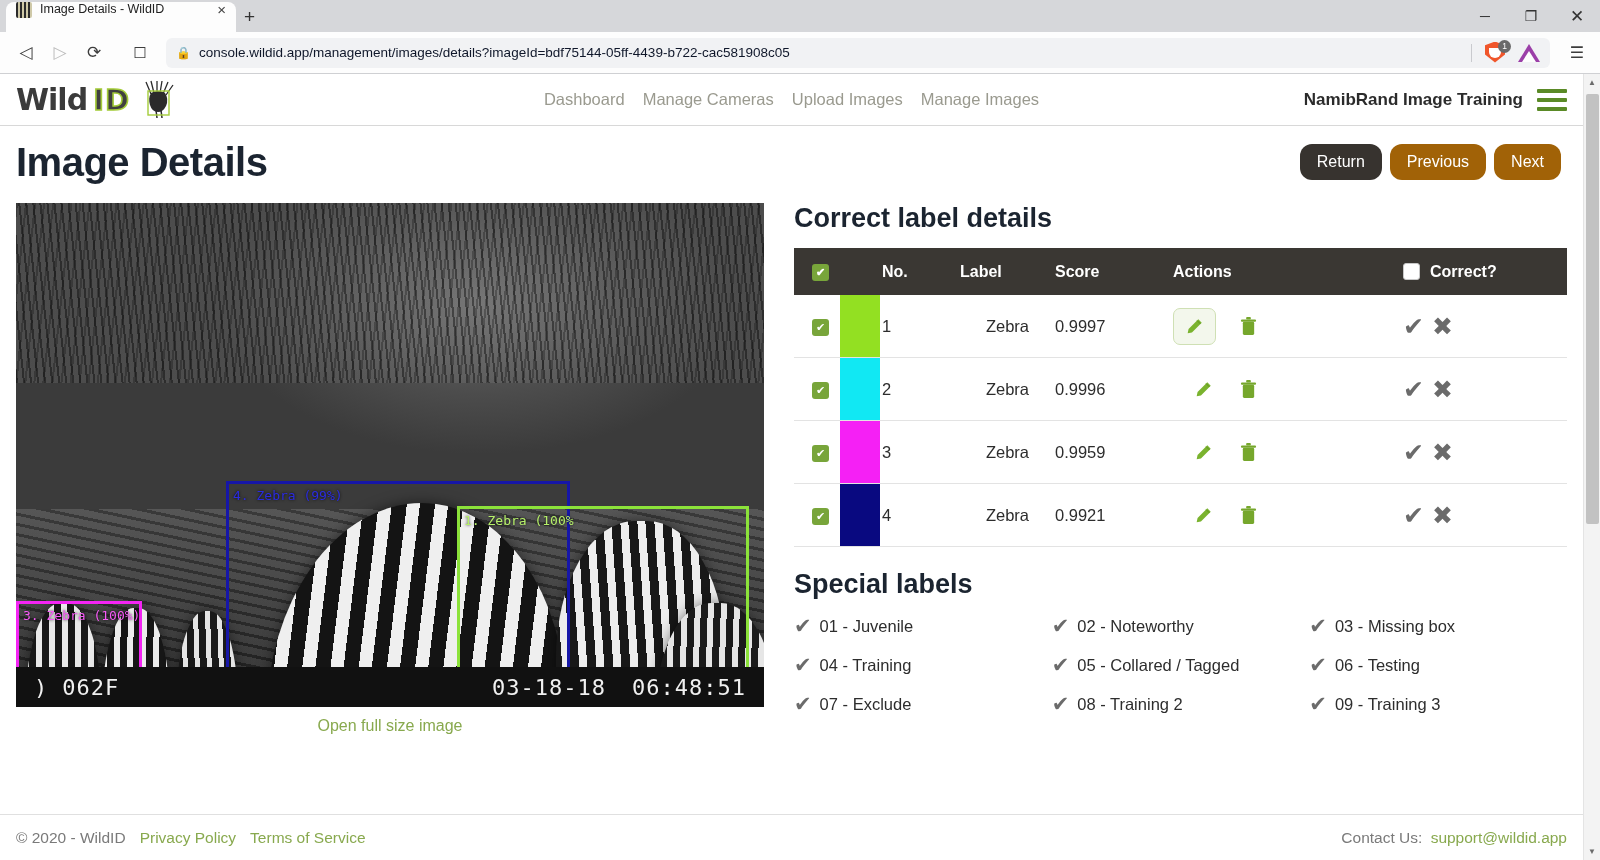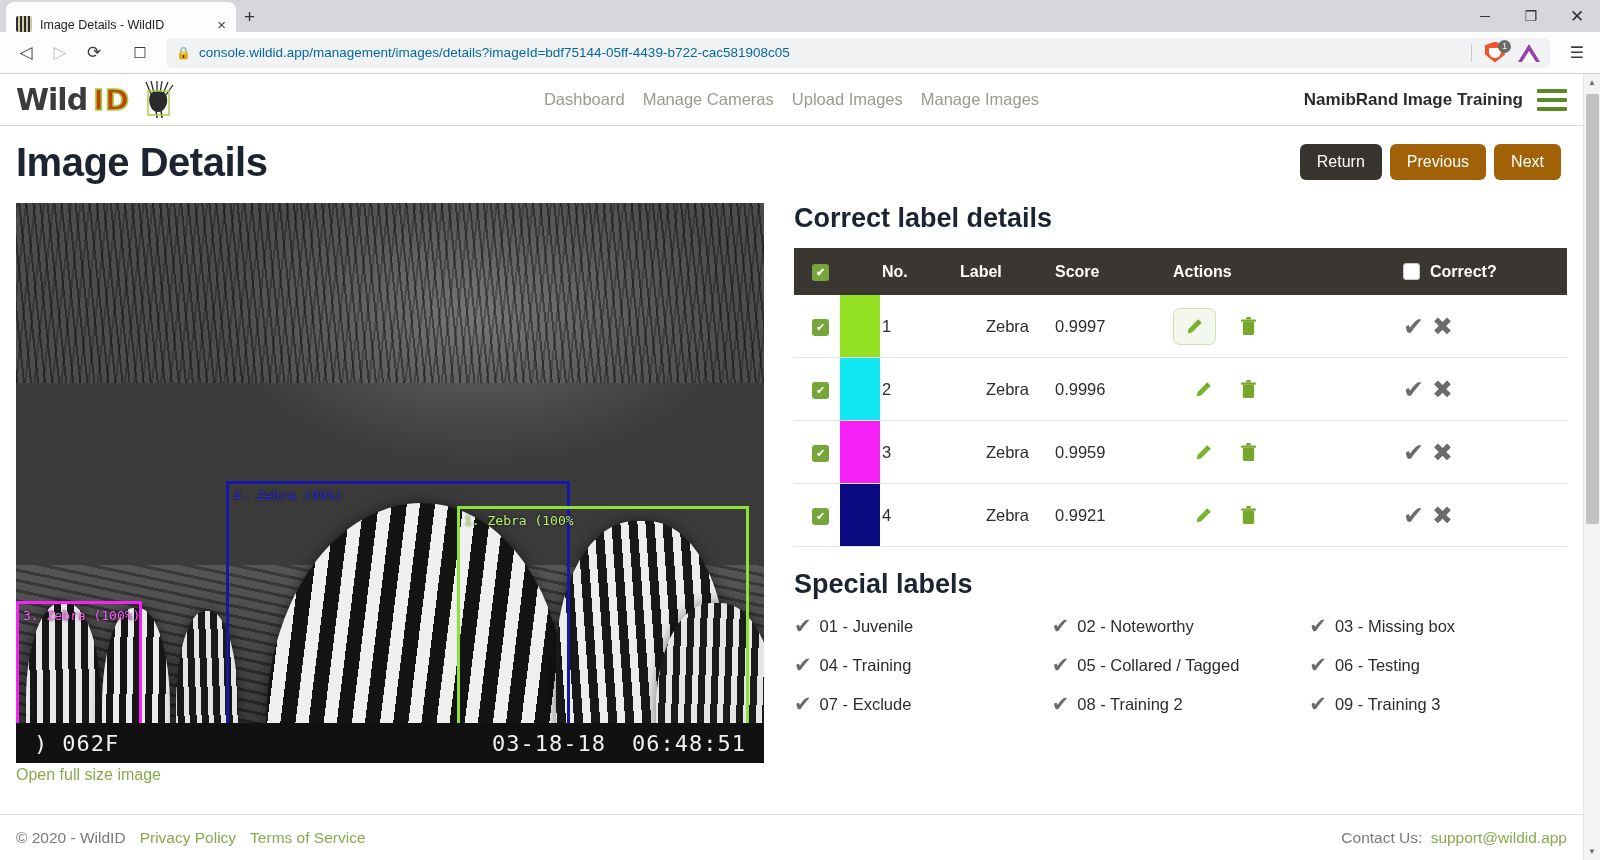--- a/index.html
+++ b/index.html
@@ -12,21 +12,21 @@
 
   
   .browser { width: 1600px; height: 860px; display: flex; flex-direction: column; background:#d9dadd; }
 
   .tabstrip {
     height: 32px; background: #d6d7da; display: flex; align-items: flex-end;
     padding-left: 6px; position: relative; flex: none;
   }
   .tab {
     width: 230px; height: 30px; background: #fdfdfd; border-radius: 8px 8px 0 0;
-    display: flex; align-items: flex-end; gap: 8px; padding: 0 10px;
+    display: flex; align-items: flex-start; gap: 8px; padding: 0 10px;
     font-size: 12.5px; color: #222; position: relative;
   }
   .tab-favicon {
     width: 16px; height: 16px; flex: none; border-radius: 2px;
     background:
       repeating-linear-gradient(90deg,#2b2b2b 0 2px,#cfc9a8 2px 4px);
   }
   .tab-title { flex: 1; white-space: nowrap; overflow: hidden; text-overflow: ellipsis; }
   .tab-close { font-size: 15px; color: #444; line-height: 1; cursor: default; }
   .tab-new { margin-left: 8px; margin-bottom: 6px; font-size: 19px; color: #333; line-height: 1; }
@@ -44,21 +44,21 @@
     width: 32px; height: 32px; display: flex; align-items: center; justify-content: center;
     font-size: 17px; color: #3c3c3c; border-radius: 4px;
   }
   .nav-icon.disabled { color: #bdbdbd; }
   .nav-icon.bookmark { margin-left: 12px; font-size: 15px; }
   .urlbar {
     flex: 1; height: 30px; margin: 0 12px 0 8px; background: #f1f2f4; border-radius: 6px;
     display: flex; align-items: center; padding: 0 10px; gap: 8px;
   }
   .lock-ico { font-size: 12px; color: #4a4a4a; }
-  .url-text { font-size: 13.5px; color: #0369a1; white-space: nowrap; overflow: hidden; }
+  .url-text { font-size: 13.5px; color: #0f172a; white-space: nowrap; overflow: hidden; }
   .url-sep { width:1px; height:18px; background:#c9cace; margin-right:4px; }
   .brave-shield { width: 24px; height: 24px; position: relative; }
   .brave-shield .lion {
     width: 20px; height: 21px; background: #f0562b; position: absolute; left: 0; top: 1px;
     clip-path: polygon(50% 0%, 100% 18%, 100% 62%, 50% 100%, 0% 62%, 0% 18%);
   }
   .brave-shield .lion::after {
     content:""; position:absolute; left:4px; top:6px; width:12px; height:10px;
     background:#fff; border-radius: 0 0 6px 6px;
   }
@@ -83,49 +83,49 @@
   .viewport { flex: 1; position: relative; background: #fff; overflow: hidden; display: flex; }
   .page { flex: 1; position: relative; overflow: hidden; }
 
   .site-header {
     height: 52px; border-bottom: 1px solid #d8d8d8; display: flex; align-items: center;
     padding: 0 16px; position: relative;
   }
   .logo { display: flex; align-items: center; gap: 6px; }
   .logo-wild { font-size: 30px; font-weight: bold; color: #3b3b3b; letter-spacing: -1px; font-family:"DejaVu Sans", sans-serif; }
   .logo-id {
-    font-size: 29px; font-weight: bold; color: #c2410c; letter-spacing: 1px;
+    font-size: 29px; font-weight: bold; color: #404040; letter-spacing: 1px;
     -webkit-text-stroke: 1.6px #a4cc3a; font-family:"DejaVu Sans", sans-serif;
   }
   .logo-animal { width: 42px; height: 40px; position: relative; margin-left: 1px; }
   .logo-animal svg { position: absolute; left: 0; top: 0; }
 
   .topnav { position: absolute; left: 50%; transform: translateX(-50%); display: flex; gap: 18px; }
   .topnav a { font-size: 16.5px; color: #9a9a8f; text-decoration: none; }
 
   .org-wrap { margin-left: auto; display: flex; align-items: center; gap: 14px; }
   .org-name { font-size: 17px; font-weight: bold; color: #2b2b2b; }
   .burger { width: 30px; display: flex; flex-direction: column; gap: 5px; }
   .burger span { height: 4px; background: #5a8a26; border-radius: 1px; display: block; }
 
   .content { padding: 14px 16px 0 16px; position: relative; height: calc(100% - 52px - 46px); }
 
   .page-title { font-size: 40px; font-weight: 600; color: #1b2430; letter-spacing: -0.5px; }
 
   .btn-row { position: absolute; right: 22px; top: 18px; display: flex; gap: 8px; }
-  .btn { border: none; border-radius: 6px; font-size: 16px; padding: 9px 17px; color: #fff; cursor: pointer; font-family:"Liberation Sans", sans-serif;}
+  .btn { border: none; border-radius: 12px; font-size: 16px; padding: 9px 17px; color: #fff; cursor: pointer; font-family:"Liberation Sans", sans-serif;}
   .btn-dark { background: #37332f; }
   .btn-green { background: #a16207; }
 
   .main-cols { display: flex; gap: 0; margin-top: 18px; }
 
   
   .imgcol { width: 748px; flex: none; }
   .trapimg {
-    position: relative; width: 748px; height: 560px; overflow: hidden;
+    position: relative; width: 748px; height: 504px; overflow: hidden;
     background: #3a3a3a;
   }
   .trapimg .bgbase {
     position: absolute; inset: 0;
     background:
       radial-gradient(ellipse 260px 150px at 62% 20%, #6e6e6e 0%, #4c4c4c 60%, #3b3b3b 100%),
       linear-gradient(#5a5a5a, #2e2e2e);
   }
   .trapimg .brush {
     position: absolute; left:0; top:0; width: 100%; height: 180px;
@@ -165,21 +165,21 @@
     text-shadow: 0 0 3px rgba(0,0,0,.85);
   }
   .trap-strip {
     position: absolute; left: 0; bottom: 0; width: 100%; height: 40px; background: #111;
     display: flex; align-items: center; padding: 0 18px; color: #f0f0f0;
     font-family: "DejaVu Sans Mono", monospace; font-size: 22px; letter-spacing: 1px;
   }
   .trap-strip .left { display:flex; gap:14px; align-items:center; }
   .trap-strip .right { margin-left: auto; display: flex; gap: 26px; }
   .fullsize-link {
-    display: block; text-align: left; padding: 3px 0 0 0; font-size: 16px;
+    display: block; text-align: center; padding: 10px 0 0 0; font-size: 16px;
     color: #88a94e; text-decoration: none; padding-right: 0;
   }
 
   
   .detailcol { flex: 1; padding-left: 30px; }
   .section-title { font-size: 27px; font-weight: 600; color: #1b2430; margin-bottom: 14px; }
 
   table.labels { width: 100%; border-collapse: collapse; }
   table.labels thead th {
     background: #3a3733; color: #fff; font-size: 16px; text-align: left;

